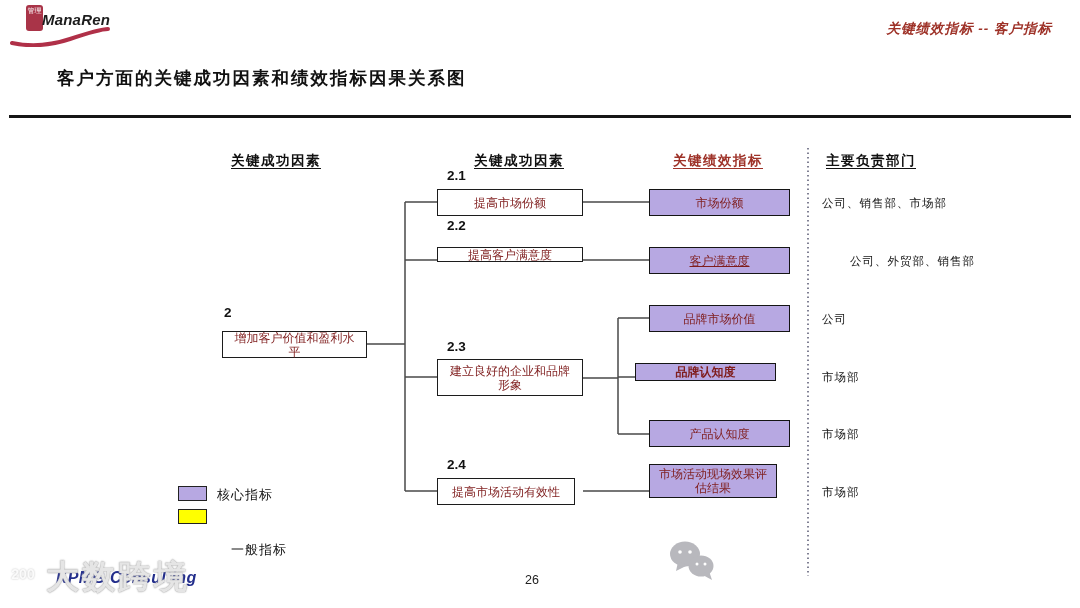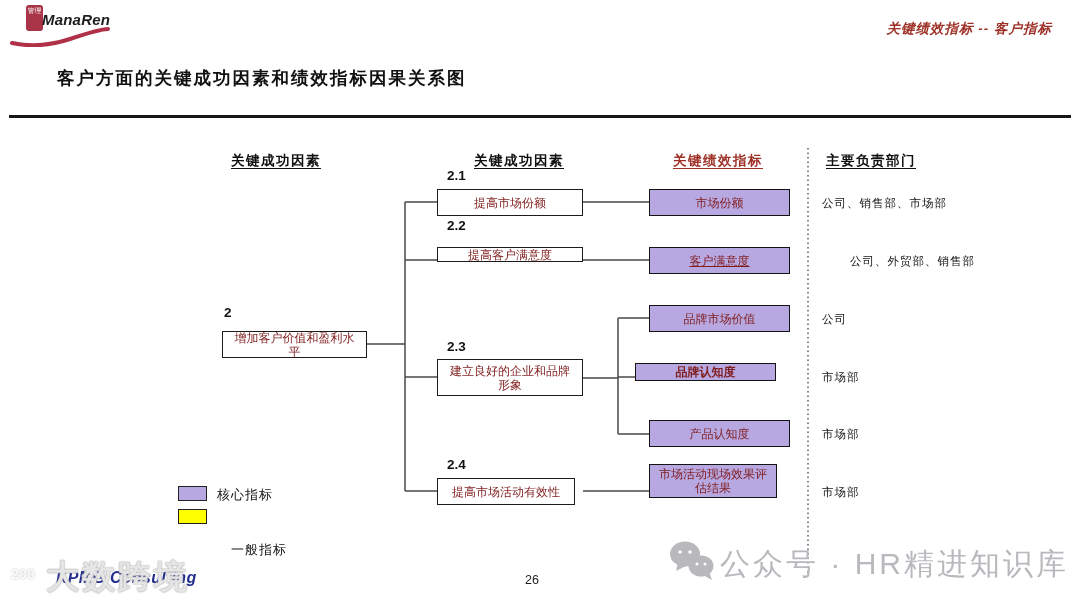--- a/index.html
+++ b/index.html
@@ -135,14 +135,13 @@
   <svg width="50" height="44" viewBox="0 0 50 44" style="position:absolute;left:0;top:0;">
     <ellipse cx="17" cy="14" rx="15" ry="12.5" fill="#b8b8bd"></ellipse>
     <path d="M8 31 L10 22 L20 25 Z" fill="#b8b8bd"></path>
     <ellipse cx="33" cy="26" rx="12.5" ry="10.5" fill="#b8b8bd"></ellipse>
     <path d="M44 40 L41 31 L33 34 Z" fill="#b8b8bd"></path>
     <circle cx="12" cy="12" r="1.8" fill="#fff"></circle>
       <circle cx="22" cy="12" r="1.8" fill="#fff"></circle>
     <circle cx="29" cy="24" r="1.5" fill="#fff"></circle>
       <circle cx="37" cy="24" r="1.5" fill="#fff"></circle>
   </svg>
-  <span class="wm-wechat-text">公众号 · HR精进知识库</span>
 </div>
 
 </body></html>

